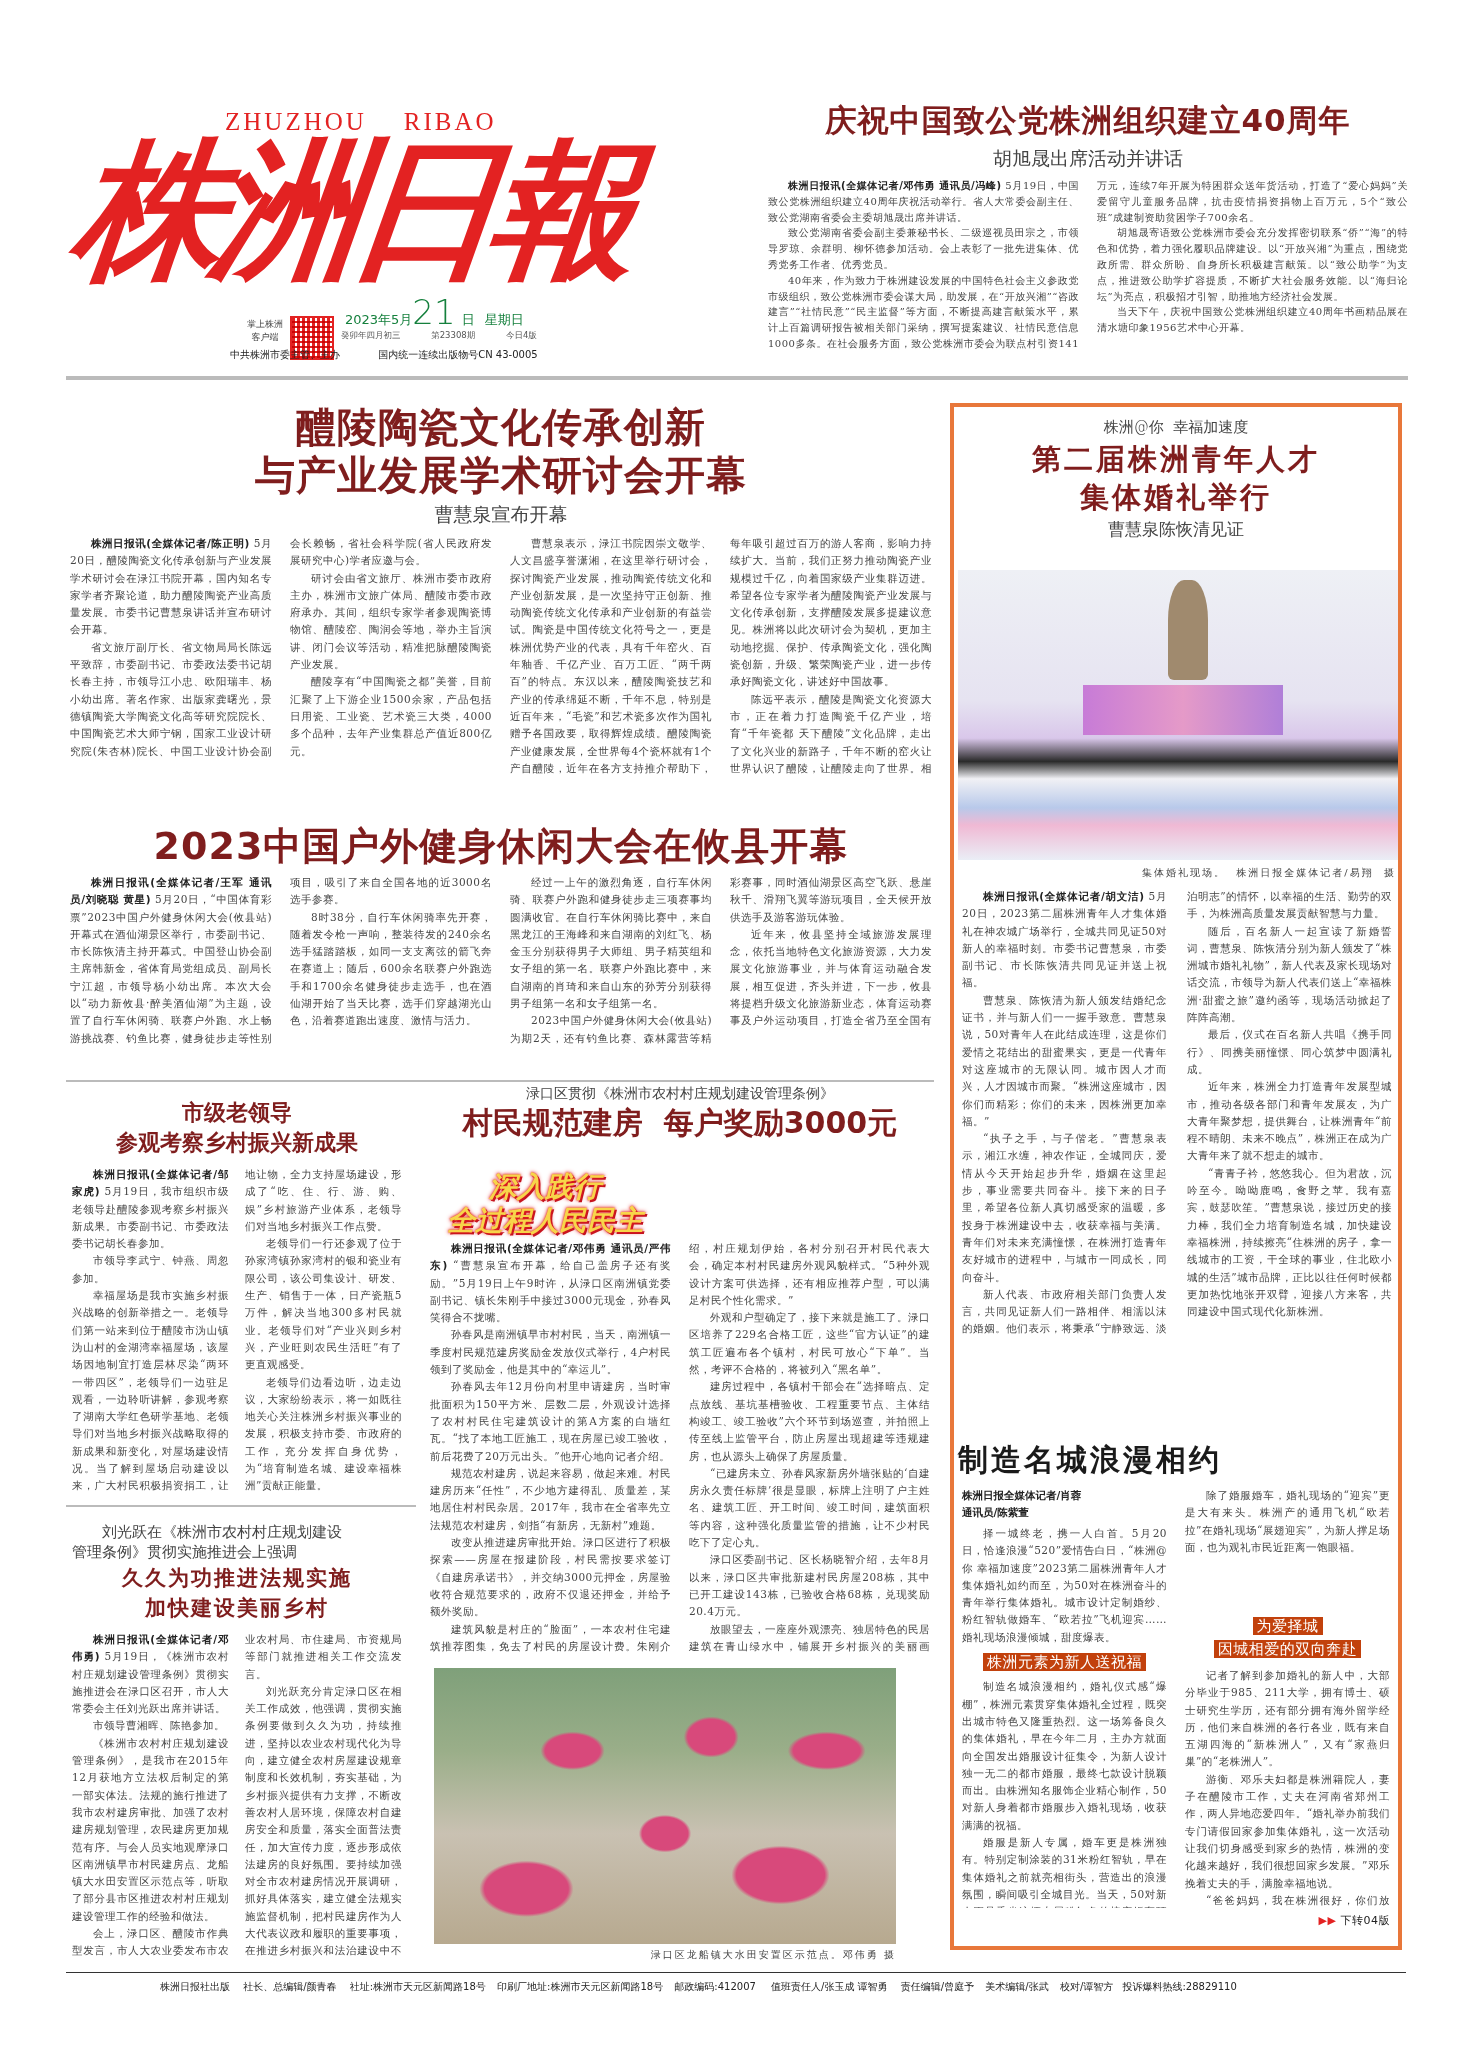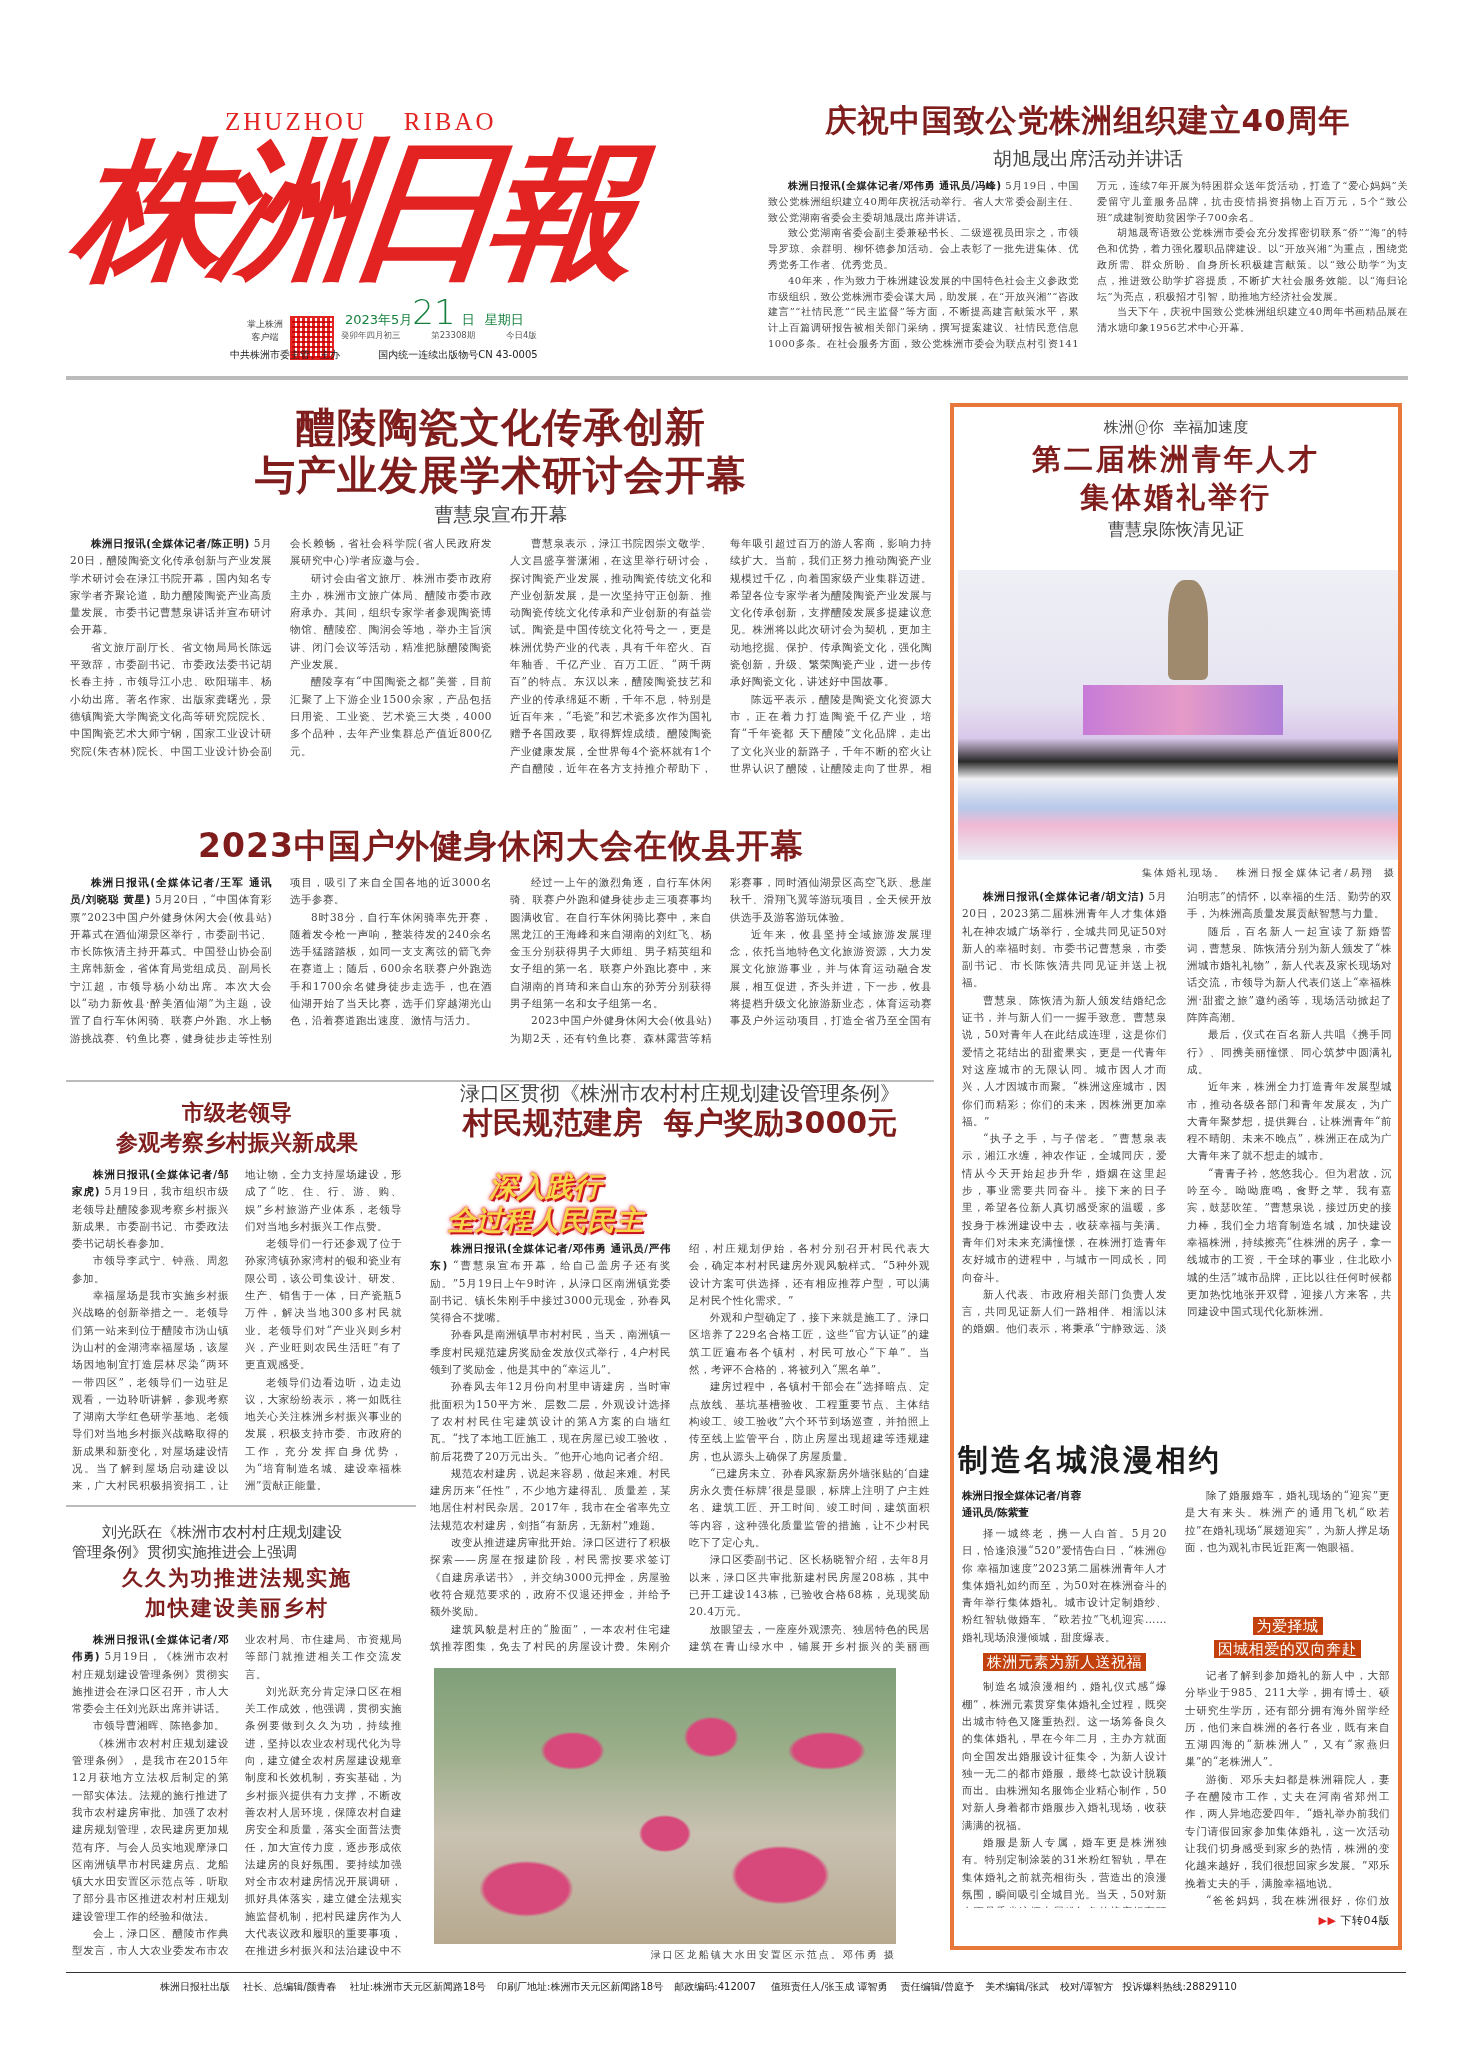--- a/index.html
+++ b/index.html
@@ -85,21 +85,21 @@
     <p><b>株洲日报讯(全媒体记者/陈正明)</b> <span>5月20日，醴陵陶瓷文化传承创新与产业发展学术研讨会在渌江书院开幕，国内知名专家学者齐聚论道，助力醴陵陶瓷产业高质量发展。市委书记曹慧泉讲话并宣布研讨会开幕。</span></p>
     <p>省文旅厅副厅长、省文物局局长陈远平致辞，市委副书记、市委政法委书记胡长春主持，市领导江小忠、欧阳瑞丰、杨小幼出席。著名作家、出版家龚曙光，景德镇陶瓷大学陶瓷文化高等研究院院长、中国陶瓷艺术大师宁钢，国家工业设计研究院(朱杏林)院长、中国工业设计协会副会长赖畅，省社会科学院(省人民政府发展研究中心)学者应邀与会。</p>
     <p>研讨会由省文旅厅、株洲市委市政府主办，株洲市文旅广体局、醴陵市委市政府承办。其间，组织专家学者参观陶瓷博物馆、醴陵窑、陶润会等地，举办主旨演讲、闭门会议等活动，精准把脉醴陵陶瓷产业发展。</p>
     <p>醴陵享有“中国陶瓷之都”美誉，目前汇聚了上下游企业1500余家，产品包括日用瓷、工业瓷、艺术瓷三大类，4000多个品种，去年产业集群总产值近800亿元。</p>
     <p>曹慧泉表示，渌江书院因崇文敬学、人文昌盛享誉潇湘，在这里举行研讨会，探讨陶瓷产业发展，推动陶瓷传统文化和产业创新发展，是一次坚持守正创新、推动陶瓷传统文化传承和产业创新的有益尝试。陶瓷是中国传统文化符号之一，更是株洲优势产业的代表，具有千年窑火、百年釉香、千亿产业、百万工匠、“两千两百”的特点。东汉以来，醴陵陶瓷技艺和产业的传承绵延不断，千年不息，特别是近百年来，“毛瓷”和艺术瓷多次作为国礼赠予各国政要，取得辉煌成绩。醴陵陶瓷产业健康发展，全世界每4个瓷杯就有1个产自醴陵，近年在各方支持推介帮助下，每年吸引超过百万的游人客商，影响力持续扩大。当前，我们正努力推动陶瓷产业规模过千亿，向着国家级产业集群迈进。希望各位专家学者为醴陵陶瓷产业发展与文化传承创新，支撑醴陵发展多提建议意见。株洲将以此次研讨会为契机，更加主动地挖掘、保护、传承陶瓷文化，强化陶瓷创新，升级、繁荣陶瓷产业，进一步传承好陶瓷文化，讲述好中国故事。</p>
     <p>陈远平表示，醴陵是陶瓷文化资源大市，正在着力打造陶瓷千亿产业，培育“千年瓷都 天下醴陵”文化品牌，走出了文化兴业的新路子，千年不断的窑火让世界认识了醴陵，让醴陵走向了世界。相信此次盛会将为湖南乃至全国陶瓷产业发展带来更多的新思想、新观念、新动力，为陶瓷领域合作交流创造更多的平台与机遇，推动中国陶瓷文化产业不断繁荣发展。</p>
   </div>
 </div>
 
 <div class="abs" style="left:70px;top:826px;width:862px">
-  <h1 class="headline" style="font-size:33px;line-height:40px;letter-spacing:1px">2023中国户外健身休闲大会在攸县开幕</h1>
+  <h1 class="headline" style="font-size:38px;line-height:40px;letter-spacing:1px">2023中国户外健身休闲大会在攸县开幕</h1>
   <div class="body-text cols4" style="margin-top:8px;height:176px;font-size:10.5px;line-height:17.3px;column-gap:18px;overflow:hidden">
     <p><b>株洲日报讯(全媒体记者/王军  通讯员/刘晓聪 黄星)</b> <span>5月20日，“中国体育彩票”2023中国户外健身休闲大会(攸县站)开幕式在酒仙湖景区举行，市委副书记、市长陈恢清主持开幕式。中国登山协会副主席韩新金，省体育局党组成员、副局长宁江超，市领导杨小幼出席。本次大会以“动力新攸县·醉美酒仙湖”为主题，设置了自行车休闲骑、联赛户外跑、水上畅游挑战赛、钓鱼比赛，健身徒步走等性别项目，吸引了来自全国各地的近3000名选手参赛。</span></p>
     <p>8时38分，自行车休闲骑率先开赛，随着发令枪一声响，整装待发的240余名选手猛踏踏板，如同一支支离弦的箭飞奔在赛道上；随后，600余名联赛户外跑选手和1700余名健身徒步走选手，也在酒仙湖开始了当天比赛，选手们穿越湖光山色，沿着赛道跑出速度、激情与活力。</p>
     <p>经过一上午的激烈角逐，自行车休闲骑、联赛户外跑和健身徒步走三项赛事均圆满收官。在自行车休闲骑比赛中，来自黑龙江的王海峰和来自湖南的刘红飞、杨金玉分别获得男子大师组、男子精英组和女子组的第一名。联赛户外跑比赛中，来自湖南的肖琦和来自山东的孙芳分别获得男子组第一名和女子组第一名。</p>
     <p>2023中国户外健身休闲大会(攸县站)为期2天，还有钓鱼比赛、森林露营等精彩赛事，同时酒仙湖景区高空飞跃、悬崖秋千、滑翔飞翼等游玩项目，全天候开放供选手及游客游玩体验。</p>
     <p>近年来，攸县坚持全域旅游发展理念，依托当地特色文化旅游资源，大力发展文化旅游事业，并与体育运动融合发展，相互促进，齐头并进，下一步，攸县将提档升级文化旅游新业态，体育运动赛事及户外运动项目，打造全省乃至全国有影响力的体育文化旅游名片，让体育旅游成为攸县旅游经济新的增长点。</p>
   </div>
 </div>
 <div class="hline" style="left:66px;top:1080px;width:868px;height:2px"></div>
 
@@ -130,21 +130,21 @@
   <div class="body-text cols2" style="margin-top:8px;height:330px;font-size:10.5px;line-height:17.3px;column-gap:16px;overflow:hidden">
     <p><b>株洲日报讯(全媒体记者/邓伟勇)</b> <span>5月19日，《株洲市农村村庄规划建设管理条例》贯彻实施推进会在渌口区召开，市人大常委会主任刘光跃出席并讲话。</span></p>
     <p>市领导曹湘晖、陈艳参加。</p>
     <p>《株洲市农村村庄规划建设管理条例》，是我市在2015年12月获地方立法权后制定的第一部实体法。法规的施行推进了我市农村建房审批、加强了农村建房规划管理，农民建房更加规范有序。与会人员实地观摩渌口区南洲镇早市村民建房点、龙船镇大水田安置区示范点等，听取了部分县市区推进农村村庄规划建设管理工作的经验和做法。</p>
     <p>会上，渌口区、醴陵市作典型发言，市人大农业委发布市农业农村局、市住建局、市资规局等部门就推进相关工作交流发言。</p>
     <p>刘光跃充分肯定渌口区在相关工作成效，他强调，贯彻实施条例要做到久久为功，持续推进，坚持以农业农村现代化为导向，建立健全农村房屋建设规章制度和长效机制，夯实基础，为乡村振兴提供有力支撑，不断改善农村人居环境，保障农村自建房安全和质量，落实全面普法责任，加大宣传力度，逐步形成依法建房的良好氛围。要持续加强对全市农村建房情况开展调研，抓好具体落实，建立健全法规实施监督机制，把村民建房作为人大代表议政和履职的重要事项，在推进乡村振兴和法治建设中不断推动法规实施，加快建设美丽乡村。</p>
   </div>
 </div>
 
 <div class="abs" style="left:425px;top:1082px;width:510px">
-  <div class="subhead" style="font-size:20px;line-height:22px">渌口区贯彻《株洲市农村村庄规划建设管理条例》</div>
+  <div class="subhead" style="font-size:14px;line-height:22px">渌口区贯彻《株洲市农村村庄规划建设管理条例》</div>
   <h2 class="headline" style="font-size:30px;line-height:38px;white-space:pre">村民规范建房  每户奖励3000元</h2>
 </div>
 <div class="abs" style="left:440px;top:1170px;width:210px">
   <div class="banner-red" style="color:#f7d54a">深入践行</div>
   <div class="banner-red" style="color:#f7d54a">全过程人民民主</div>
 </div>
 <div class="abs body-text" style="left:430px;top:1240px;width:500px;height:420px;font-size:10.5px;line-height:17.3px;column-count:2;column-gap:18px;overflow:hidden">
   <p><b>株洲日报讯(全媒体记者/邓伟勇  通讯员/严伟东)</b> <span>“曹慧泉宣布开幕，给自己盖房子还有奖励。”5月19日上午9时许，从渌口区南洲镇党委副书记、镇长朱刚手中接过3000元现金，孙春风笑得合不拢嘴。</span></p>
   <p>孙春风是南洲镇早市村村民，当天，南洲镇一季度村民规范建房奖励金发放仪式举行，4户村民领到了奖励金，他是其中的“幸运儿”。</p>
   <p>孙春风去年12月份向村里申请建房，当时审批面积为150平方米、层数二层，外观设计选择了农村村民住宅建筑设计的第A方案的白墙红瓦。“找了本地工匠施工，现在房屋已竣工验收，前后花费了20万元出头。”他开心地向记者介绍。</p>

